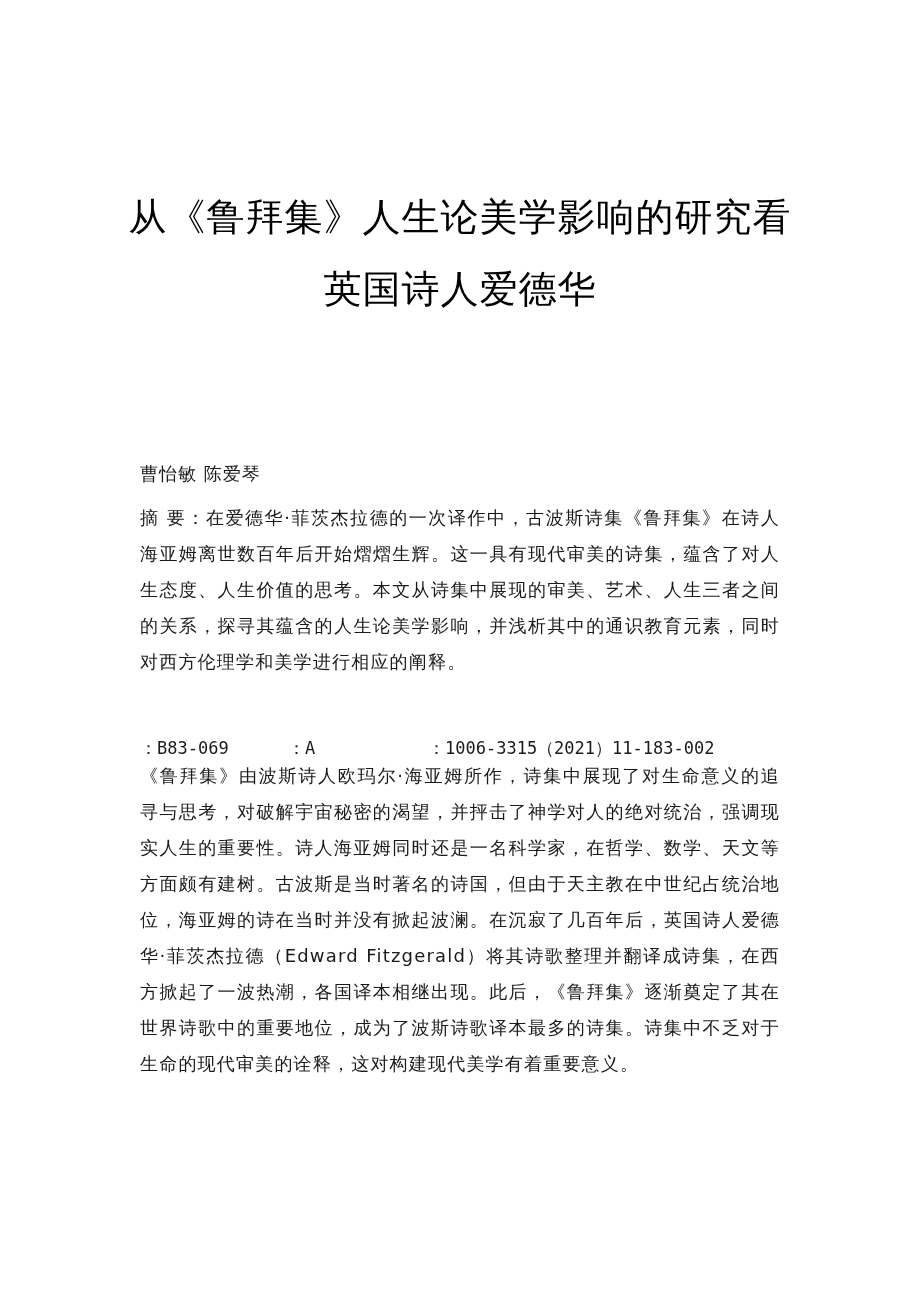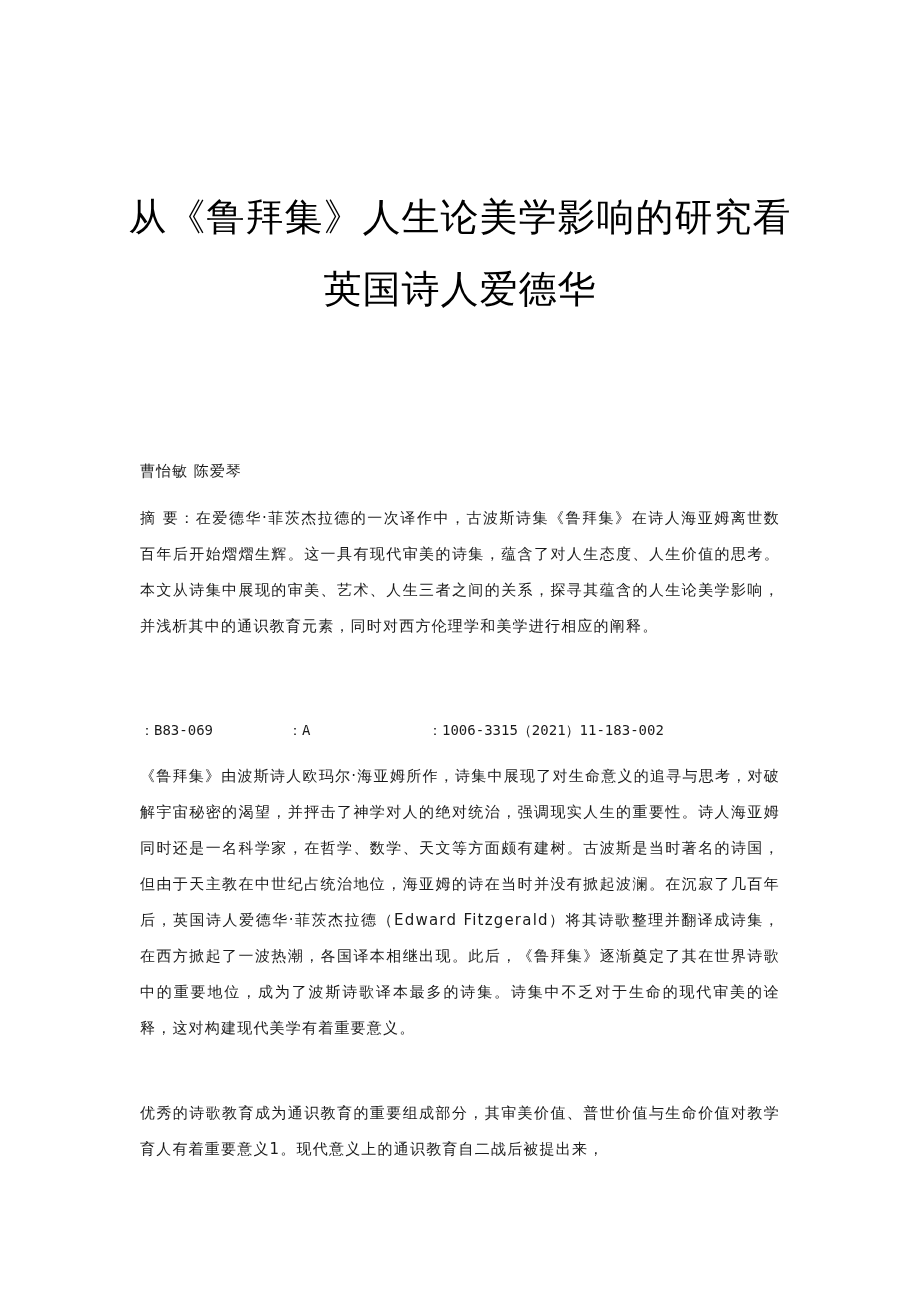--- a/index.html
+++ b/index.html
@@ -34,38 +34,38 @@
     margin: 0;
   }
   .title-line1 { top: 192px; }
   .title-line2 { top: 264px; }
 
   .text {
     position: absolute;
     left: 140px;
     width: 640px;
     font-family: "DejaVu Sans", "Liberation Sans", sans-serif;
-    font-size: 15px;
+    font-size: 18px;
     color: #1a1a1a;
     margin: 0;
   }
   .authors { top: 462px; letter-spacing: 1px; }
 
   .para {
     line-height: 36px;
     text-align: justify;
     text-align-last: left;
     letter-spacing: 1.2px;
   }
   .abstract { top: 500px; }
   .keywords { top: 690px; letter-spacing: 1px; }
   .classification {
-    top: 722px;
+    top: 737px;
     font-family: "DejaVu Sans Mono", "Liberation Mono", monospace;
-    font-size: 14px;
+    font-size: 17px;
     white-space: pre;
   }
   .classification span { display: inline-block; }
   .clc { width: 148px; }
   .doc { width: 140px; }
 
   .body1 { top: 758px; }
   .body2 { top: 1095px; }
 </style>
 </head>
@@ -77,14 +77,13 @@
 
   <p class="text authors">曹怡敏 陈爱琴</p>
 
   <p class="text para abstract">摘 要：在爱德华·菲茨杰拉德的一次译作中，古波斯诗集《鲁拜集》在诗人海亚姆离世数百年后开始熠熠生辉。这一具有现代审美的诗集，蕴含了对人生态度、人生价值的思考。本文从诗集中展现的审美、艺术、人生三者之间的关系，探寻其蕴含的人生论美学影响，并浅析其中的通识教育元素，同时对西方伦理学和美学进行相应的阐释。</p>
 
 
   <p class="text classification"><span class="clc">：B83-069</span><span class="doc">：A</span><span>：1006-3315（2021）11-183-002</span></p>
 
   <p class="text para body1">《鲁拜集》由波斯诗人欧玛尔·海亚姆所作，诗集中展现了对生命意义的追寻与思考，对破解宇宙秘密的渴望，并抨击了神学对人的绝对统治，强调现实人生的重要性。诗人海亚姆同时还是一名科学家，在哲学、数学、天文等方面颇有建树。古波斯是当时著名的诗国，但由于天主教在中世纪占统治地位，海亚姆的诗在当时并没有掀起波澜。在沉寂了几百年后，英国诗人爱德华·菲茨杰拉德（Edward Fitzgerald）将其诗歌整理并翻译成诗集，在西方掀起了一波热潮，各国译本相继出现。此后，《鲁拜集》逐渐奠定了其在世界诗歌中的重要地位，成为了波斯诗歌译本最多的诗集。诗集中不乏对于生命的现代审美的诠释，这对构建现代美学有着重要意义。</p>
 
-  <p class="text para body2">优秀的诗歌教育成为通识教育的重要组成部分，其审美价值、普世价值与生命价值对教学育人有着重要意义1。现代意义上的通识教育自二战后被提出来，</p>
 </div>
 
 </body></html>

